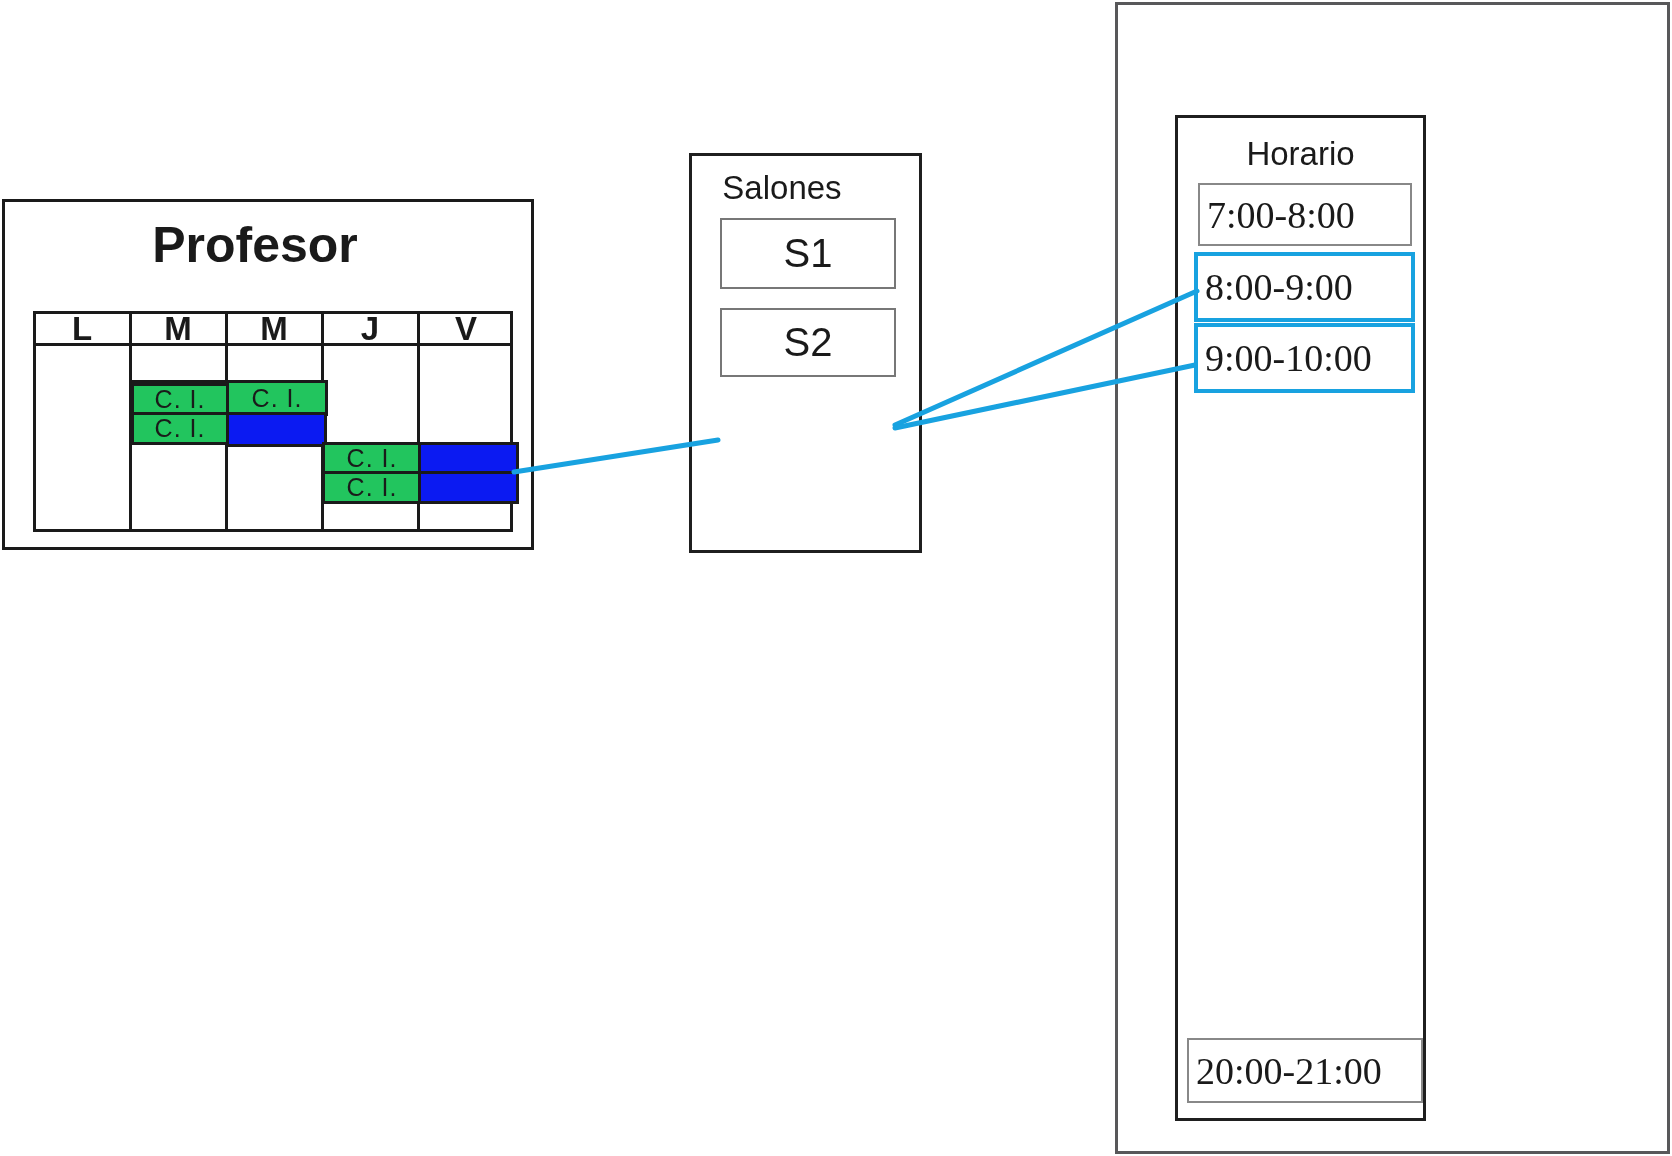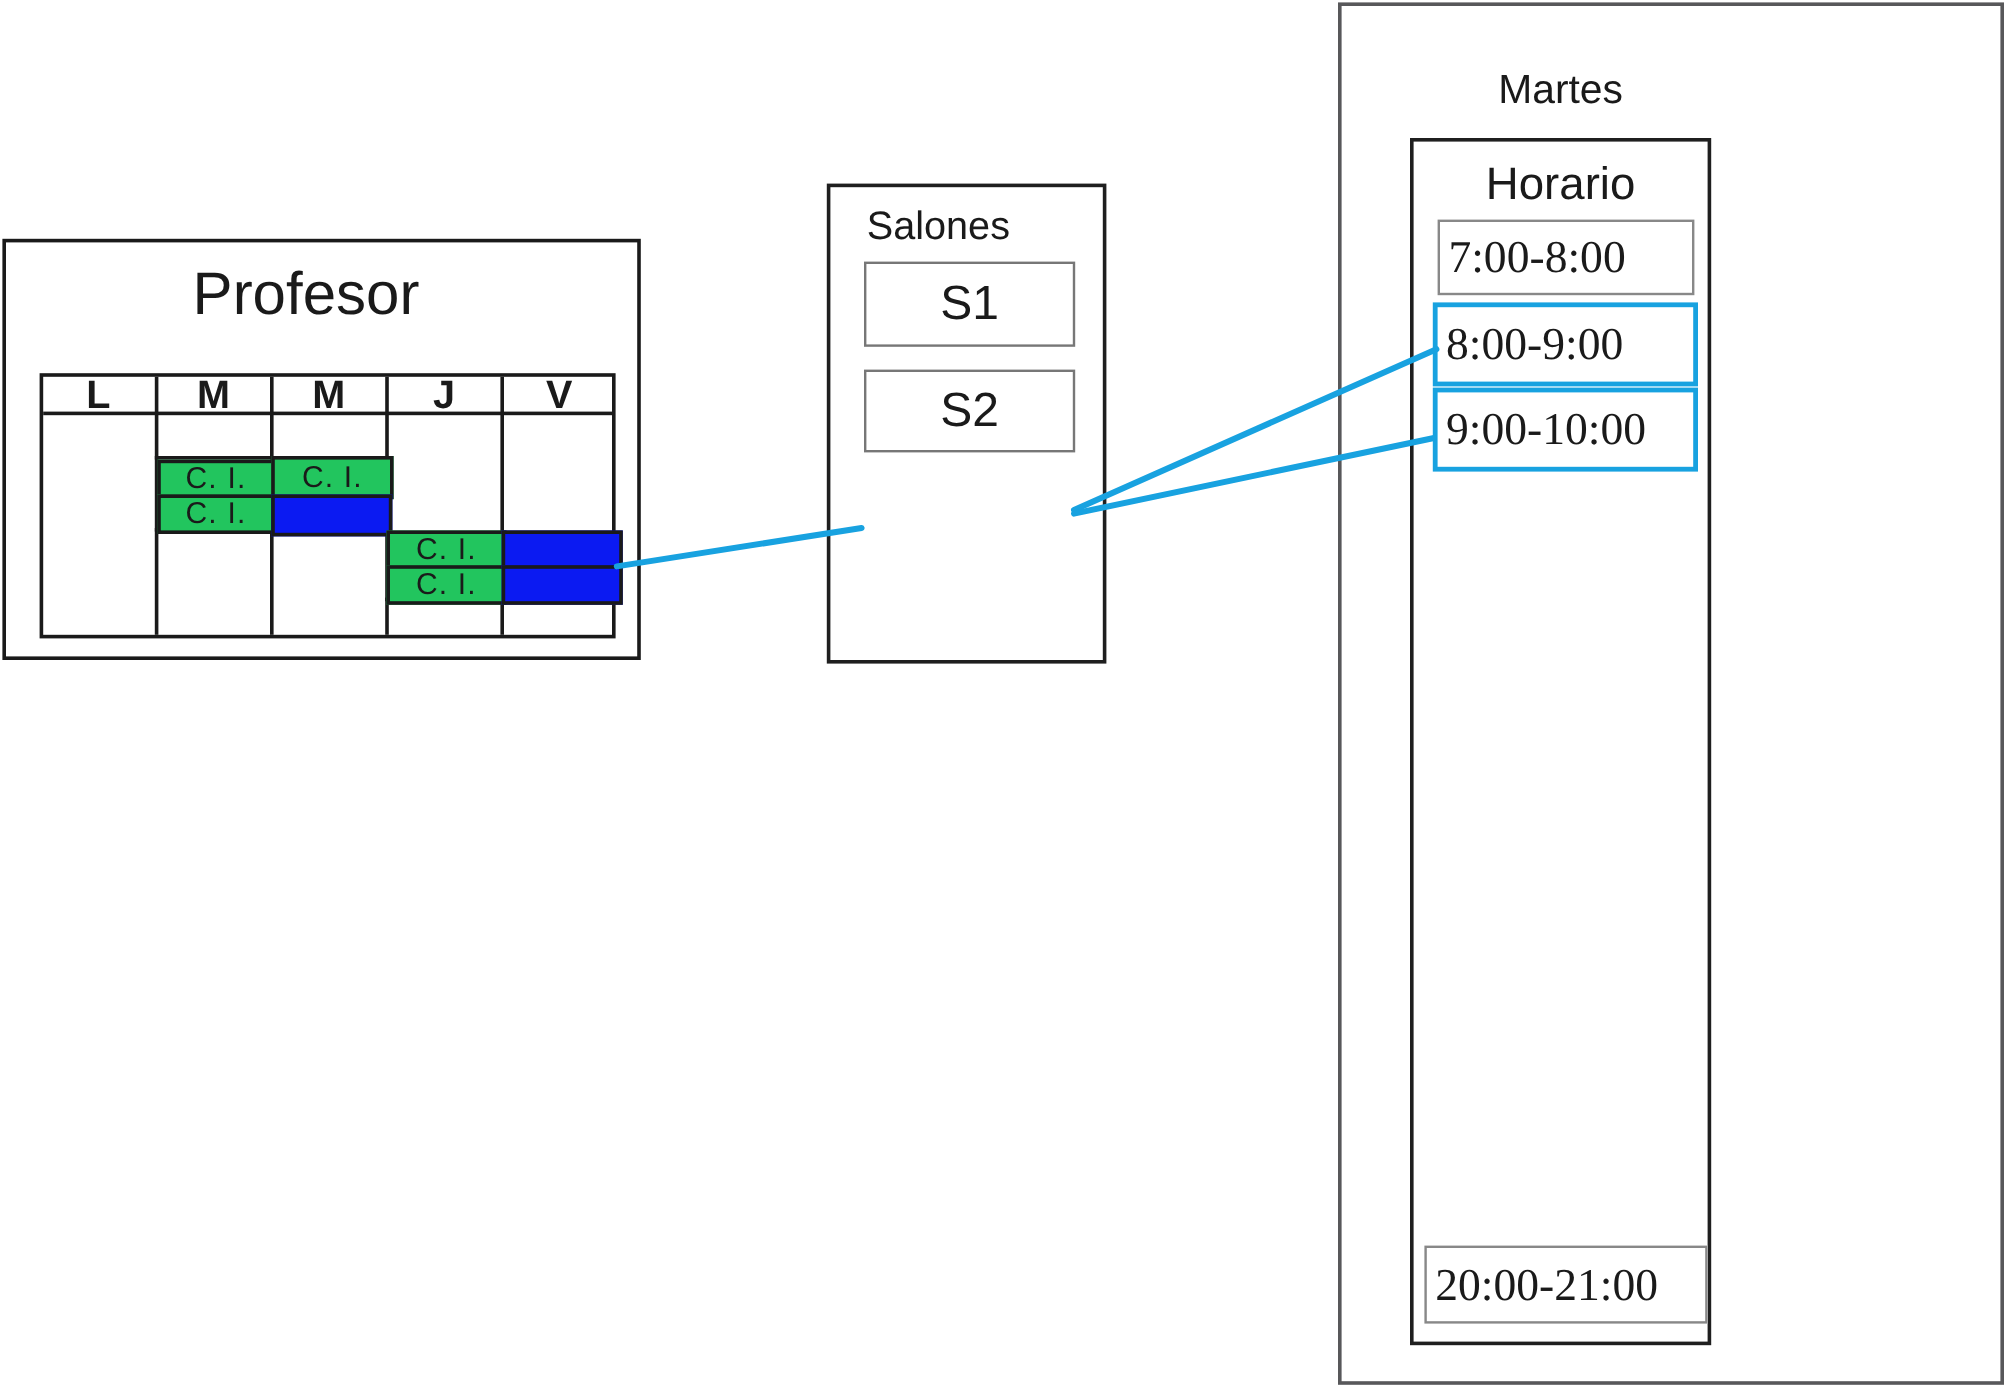--- a/index.html
+++ b/index.html
@@ -4,39 +4,39 @@
 <style>
   html,body{margin:0;padding:0;background:#ffffff;}
   .canvas{
     position:relative;width:1672px;height:1156px;background:#fff;overflow:hidden;
     font-family:"Liberation Sans","DejaVu Sans",sans-serif;color:#1a1a1a;
   }
   .abs{position:absolute;box-sizing:border-box;}
   .center{display:flex;align-items:center;justify-content:center;}
   
   .profesor-box{left:2px;top:199px;width:532px;height:351px;border:3px solid #1a1a1a;}
-  .profesor-title{left:0;top:12px;width:500px;height:62px;font-size:50px;font-weight:400;}
+  .profesor-title{left:0;top:12px;width:500px;height:62px;font-size:50px;font-weight:700;}
   .ptable{left:33px;top:311px;width:480px;height:221px;border:3px solid #1a1a1a;}
   .vline{position:absolute;top:0;width:3px;height:215px;background:#1a1a1a;}
   .hline{position:absolute;height:3px;background:#1a1a1a;}
   .day-cell{position:absolute;top:0;height:29px;width:93px;display:flex;align-items:center;justify-content:center;
     font-size:33px;font-weight:700;letter-spacing:1px;}
   .ci-box{position:absolute;border:3px solid #1a1a1a;background:#22c55e;display:flex;align-items:center;justify-content:center;
     font-size:25px;letter-spacing:1px;}
   .blue-cell{position:absolute;border:3px solid #1a1a1a;background:var(--cell-blue,#0b1af2);}
   
   .salones-box{left:689px;top:153px;width:233px;height:400px;border:3px solid #1f1f1f;}
   .salones-title{left:0;top:10px;width:180px;height:44px;font-size:33px;}
   .room{position:absolute;border:2px solid #777;background:#fff;display:flex;align-items:center;justify-content:center;font-size:40px;}
   .room.selected{border:4px solid var(--accent,#18a2e0);}
   
   .martes-box{left:1115px;top:2px;width:555px;height:1152px;border:3px solid #58585a;}
   .martes-title{left:57px;top:48px;width:251px;height:44px;font-size:34px;}
   .horario-box{left:57px;top:110px;width:251px;height:1006px;border:3px solid #1f1f1f;}
-  .horario-title{left:0;top:14px;width:245px;height:44px;font-size:38px;}
+  .horario-title{left:0;top:14px;width:245px;height:44px;font-size:33px;}
   .slot{position:absolute;border:2px solid #888;background:#fff;display:flex;align-items:center;
     font-size:38px;padding-left:7px;font-family:Liberation Serif, serif;}
   .slot.hl{border:4px solid var(--accent,#18a2e0);}
   
   .overlay{position:absolute;left:0;top:0;width:1672px;height:1156px;pointer-events:none;z-index:9;}
   .connector{stroke:var(--accent,#18a2e0);stroke-width:5;stroke-linecap:round;fill:none;}
 </style>
 </head>
 <body>
 
@@ -73,21 +73,20 @@
     <div class="blue-cell" style="left:382px;top:157px;width:95px;height:27px"></div>
   </div>
 
   <div class="abs salones-box">
     <div class="abs salones-title center">Salones</div>
     <div class="room" style="left:28px;top:62px;width:172px;height:67px">S1</div>
     <div class="room" style="left:28px;top:152px;width:172px;height:65px">S2</div>
   </div>
 
   <div class="abs martes-box">
-    <div class="abs martes-title center">Martes</div>
     <div class="abs horario-box">
       <div class="abs horario-title center">Horario</div>
       <div class="slot" style="left:20px;top:65px;width:203px;height:59px">7:00-8:00</div>
       <div class="slot hl" style="left:16px;top:134px;width:206px;height:62px">8:00-9:00</div>
       <div class="slot hl" style="left:16px;top:205px;width:206px;height:62px">9:00-10:00</div>
       <div class="slot" style="left:9px;top:920px;width:225px;height:61px">20:00-21:00</div>
     </div>
   </div>
 
   <svg class="overlay" viewBox="0 0 1672 1156">

